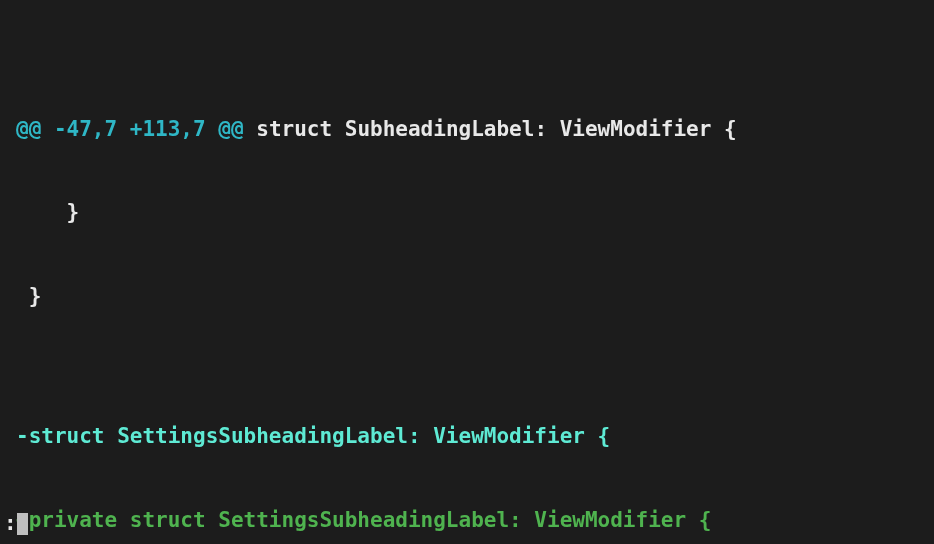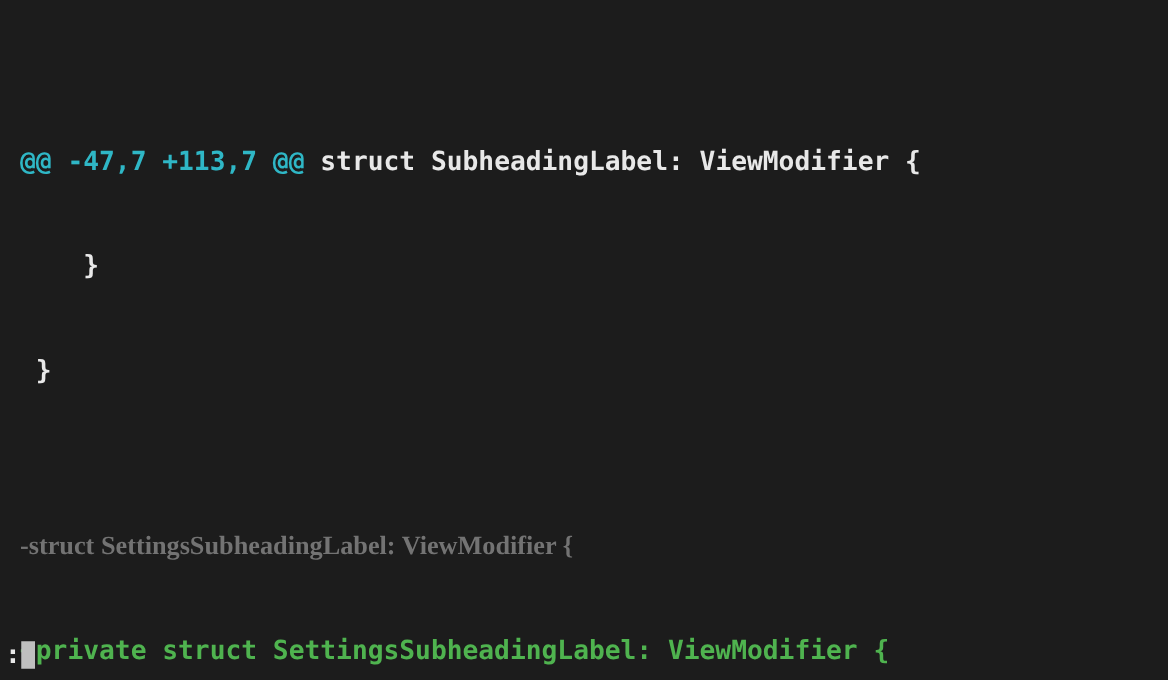--- a/index.html
+++ b/index.html
@@ -14,21 +14,21 @@
     color: #e8e8e8;
     overflow: hidden;
   }
   .viewer {
     padding: 4px 0 0 0;
     white-space: pre;
   }
   .line { padding: 0 16px; }
   .cyan   { color: #2fb7c6; }
   .green  { color: #4fb34f; }
-  .red    { color: #737373; font-family: Liberation Serif, serif; }
+  .red    { color: #5eead4; }
   .white  { color: #e8e8e8; }
   .bold   { font-weight: 700; }
   .prompt-row {
     position: absolute;
     left: 0;
     bottom: 6px;
     padding: 0 4px;
     display: flex;
     align-items: center;
   }

